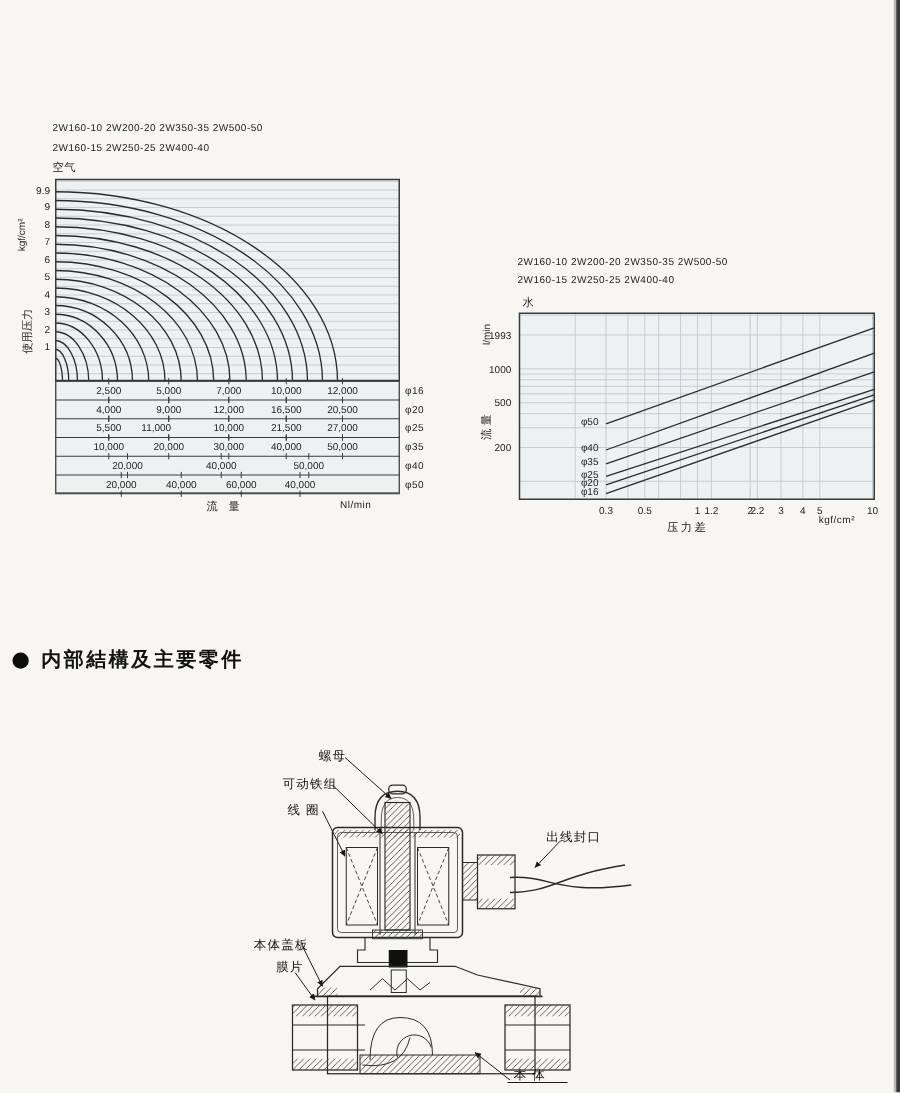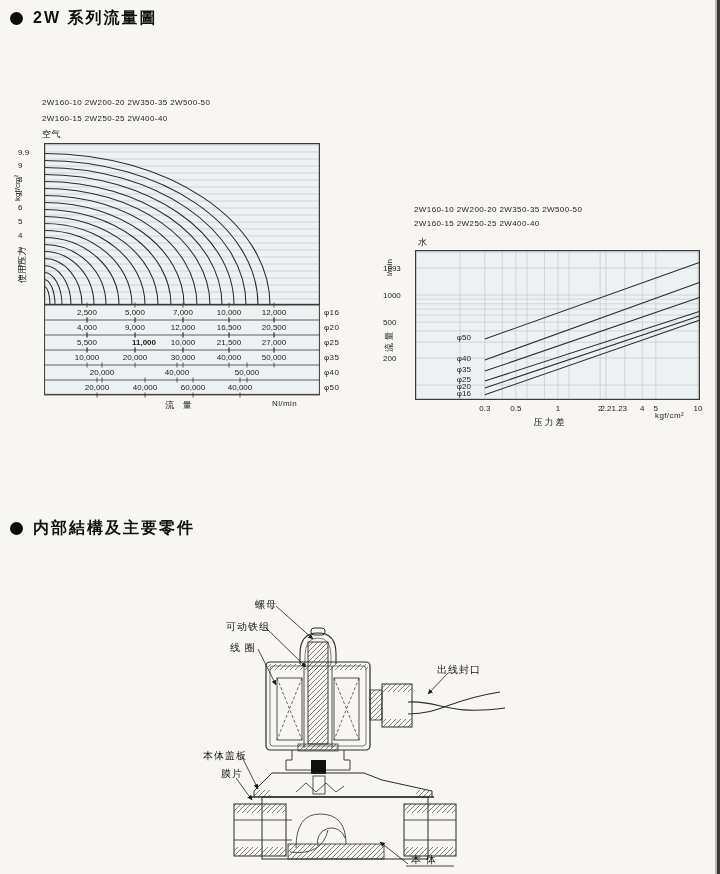--- a/index.html
+++ b/index.html
@@ -3,36 +3,32 @@
 <meta charset="utf-8">
 <style>
   html,body{margin:0;padding:0}
   body{width:720px;height:874px;background:#f7f6f2;font-family:"Liberation Sans",sans-serif;color:#1a1a1a;position:relative;overflow:hidden}
   #page{position:absolute;inset:0}
   .sec-title{position:absolute;display:flex;align-items:center;gap:10px}
   .bullet{width:13px;height:13px;border-radius:50%;background:#0c0c0c;flex:0 0 auto}
   .ttl{font-size:16px;font-weight:bold;letter-spacing:2px;color:#111}
   .t8{position:absolute;font-size:8px;color:#222;white-space:nowrap;letter-spacing:.4px}
   .num{position:absolute;font-size:8px;color:#222;text-align:center;white-space:nowrap}
-  .rnum{position:absolute;font-size:8px;color:#222;text-align:left;white-space:nowrap}
+  .rnum{position:absolute;font-size:8px;color:#222;text-align:right;white-space:nowrap}
   .vtext{position:absolute;font-size:8px;color:#222;white-space:nowrap;transform:rotate(-90deg);transform-origin:left top}
   .vlabel{position:absolute;font-size:10px;color:#111;white-space:nowrap;letter-spacing:1px}
   svg{position:absolute;overflow:visible}
   .page-edge{position:absolute;top:0;right:0;width:3px;height:100%;background:#3a3a38}
   .page-edge2{position:absolute;top:0;right:3px;width:2px;height:100%;background:#b9b7b0}
 </style>
 </head>
 <body>
 
 <div id="page">
 
-  <div class="sec-title" style="left:10px;top:8px">
-    <span class="bullet"></span>
-    <span class="ttl">2W 系列流量圖</span>
-  </div>
 
   <div class="t8" style="left:42px;top:98px">2W160-10   2W200-20   2W350-35   2W500-50</div>
   <div class="t8" style="left:42px;top:114px">2W160-15   2W250-25   2W400-40</div>
   <div class="t8" style="left:42px;top:128px;font-size:9px">空气</div>
 
   <div class="vtext" style="left:13px;top:201px">kgf/cm²</div>
   <div class="vtext" style="left:16px;top:283px;font-size:9px">使用压力</div>
 
   <svg id="air-svg" style="left:44px;top:143px" width="276" height="252" viewBox="0 0 276 252">
       <rect x="0" y="0" width="276" height="252" fill="#edf1f2"></rect>
@@ -316,21 +312,21 @@
     <div class="num" style="left: 207px; top: 308px; width: 44px;">10,000</div>
     <div class="num" style="left: 252px; top: 308px; width: 44px;">12,000</div>
     <div class="t8" style="left: 324px; top: 308px;">φ16</div>
     <div class="num" style="left: 65px; top: 323px; width: 44px;">4,000</div>
     <div class="num" style="left: 113px; top: 323px; width: 44px;">9,000</div>
     <div class="num" style="left: 161px; top: 323px; width: 44px;">12,000</div>
     <div class="num" style="left: 207px; top: 323px; width: 44px;">16,500</div>
     <div class="num" style="left: 252px; top: 323px; width: 44px;">20,500</div>
     <div class="t8" style="left: 324px; top: 323px;">φ20</div>
     <div class="num" style="left: 65px; top: 338px; width: 44px;">5,500</div>
-    <div class="num" style="left: 122px; top: 338px; width: 44px; font-weight: bold;">11,000</div>
+    <div class="num" style="left: 103px; top: 338px; width: 44px;">11,000</div>
     <div class="num" style="left: 161px; top: 338px; width: 44px;">10,000</div>
     <div class="num" style="left: 207px; top: 338px; width: 44px;">21,500</div>
     <div class="num" style="left: 252px; top: 338px; width: 44px;">27,000</div>
     <div class="t8" style="left: 324px; top: 338px;">φ25</div>
     <div class="num" style="left: 65px; top: 353px; width: 44px;">10,000</div>
     <div class="num" style="left: 113px; top: 353px; width: 44px;">20,000</div>
     <div class="num" style="left: 161px; top: 353px; width: 44px;">30,000</div>
     <div class="num" style="left: 207px; top: 353px; width: 44px;">40,000</div>
     <div class="num" style="left: 252px; top: 353px; width: 44px;">50,000</div>
     <div class="t8" style="left: 324px; top: 353px;">φ35</div>
@@ -355,21 +351,21 @@
     <div class="rnum" style="left: 18px; top: 273px; width: 22px;">1</div>
     <div class="rnum" style="left: 456.797px; top: 333.023px; width: 22px;">φ50</div>
     <div class="rnum" style="left: 456.797px; top: 354.005px; width: 22px;">φ40</div>
     <div class="rnum" style="left: 456.797px; top: 365.112px; width: 22px;">φ35</div>
     <div class="rnum" style="left: 456.797px; top: 375.014px; width: 22px;">φ25</div>
     <div class="rnum" style="left: 456.797px; top: 381.929px; width: 22px;">φ20</div>
     <div class="rnum" style="left: 456.797px; top: 388.804px; width: 22px;">φ16</div>
     <div class="num" style="left: 474.797px; top: 404px; width: 20px;">0.3</div>
     <div class="num" style="left: 505.856px; top: 404px; width: 20px;">0.5</div>
     <div class="num" style="left: 548px; top: 404px; width: 20px;">1</div>
-    <div class="num" style="left: 559.085px; top: 404px; width: 20px; padding-left: 48px;">1.2</div>
+    <div class="num" style="left: 559.085px; top: 404px; width: 20px;">1.2</div>
     <div class="num" style="left: 590.144px; top: 404px; width: 20px;">2</div>
     <div class="num" style="left: 595.939px; top: 404px; width: 20px;">2.2</div>
     <div class="num" style="left: 614.797px; top: 404px; width: 20px;">3</div>
     <div class="num" style="left: 632.288px; top: 404px; width: 20px;">4</div>
     <div class="num" style="left: 645.856px; top: 404px; width: 20px;">5</div>
     <div class="num" style="left: 688px; top: 404px; width: 20px;">10</div>
     <div class="rnum" style="left: 383px; top: 264px; width: 26px;">1993</div>
     <div class="rnum" style="left: 383px; top: 291.093px; width: 26px;">1000</div>
     <div class="rnum" style="left: 383px; top: 318.185px; width: 26px;">500</div>
     <div class="rnum" style="left: 383px; top: 354px; width: 26px;">200</div>

